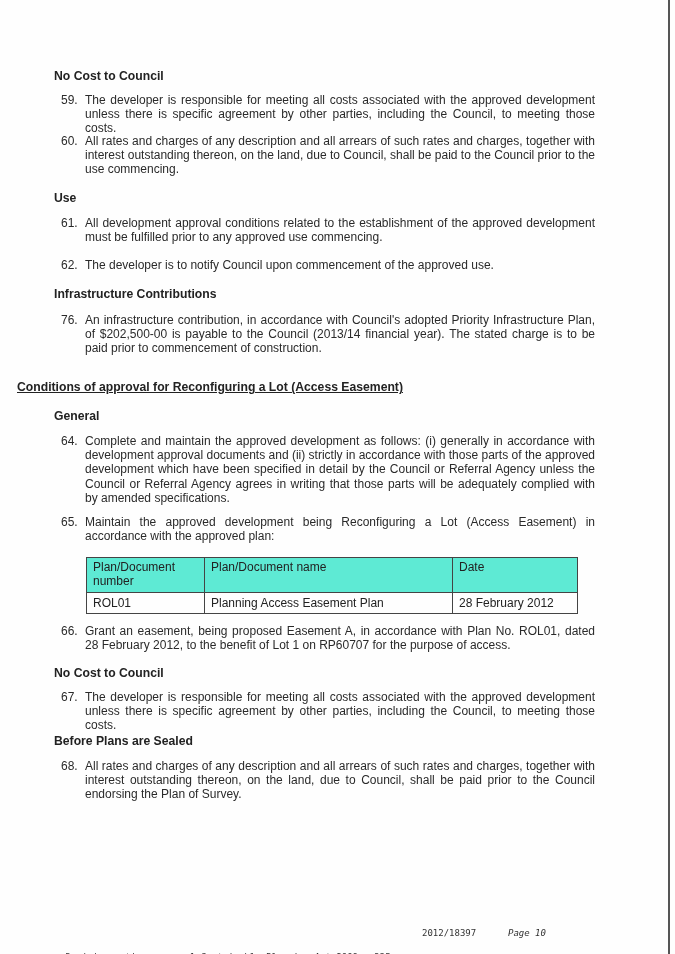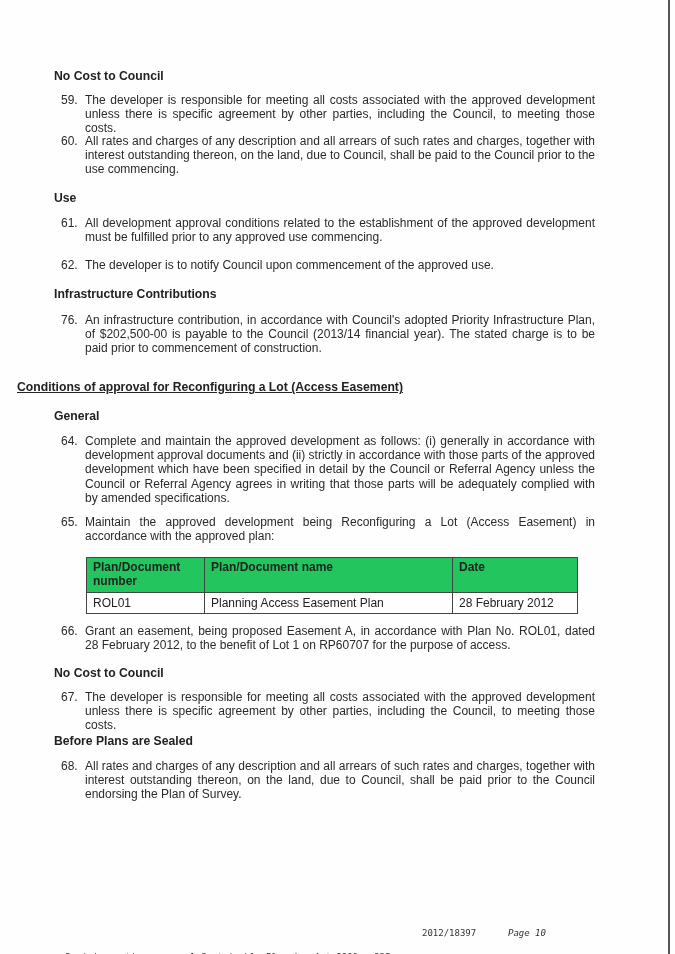--- a/index.html
+++ b/index.html
@@ -11,21 +11,21 @@
   .heading { left: 54px; font-size: 12.2px; font-weight: bold; color: #222; white-space: nowrap; }
   .center-heading { left: 17px; width: 675px; text-align: left; font-size: 12.2px; font-weight: bold;
                     text-decoration: underline; color: #222; }
   .item { left: 61px; width: 534px; font-size: 12px; line-height: 14.2px; color: #2a2a2a; }
   .item .num { position: absolute; left: 0; top: 0; width: 24px; }
   .item .txt { margin-left: 24px; text-align: justify; }
   .item .txt.last-left { text-align-last: left; }
   table.plans { position: absolute; left: 86px; top: 557px; width: 492px; border-collapse: collapse;
                 font-size: 12px; color: #222; }
   table.plans td, table.plans th { border: 1px solid #444; padding: 2px 6px; vertical-align: top; text-align: left; }
-  table.plans th { background: #22c55e; font-weight: bold; height: 30px; line-height: 14px; }
+  table.plans th { background: #5eead4; font-weight: normal; height: 30px; line-height: 14px; }
   table.plans td { height: 16px; line-height: 16px; }
   .footer { left: 65px; top: 928px; font-family: "DejaVu Sans Mono", monospace; font-size: 9px;
             color: #333; white-space: nowrap; }
   .footer span { position: absolute; top: 0; }
   .footer .f1 { left: 0; font-style: italic; margin-top: 24px; }
   .footer .f2 { left: 357px; }
   .footer .f3 { left: 443px; font-style: italic; }
 </style>
 </head>
 <body>

